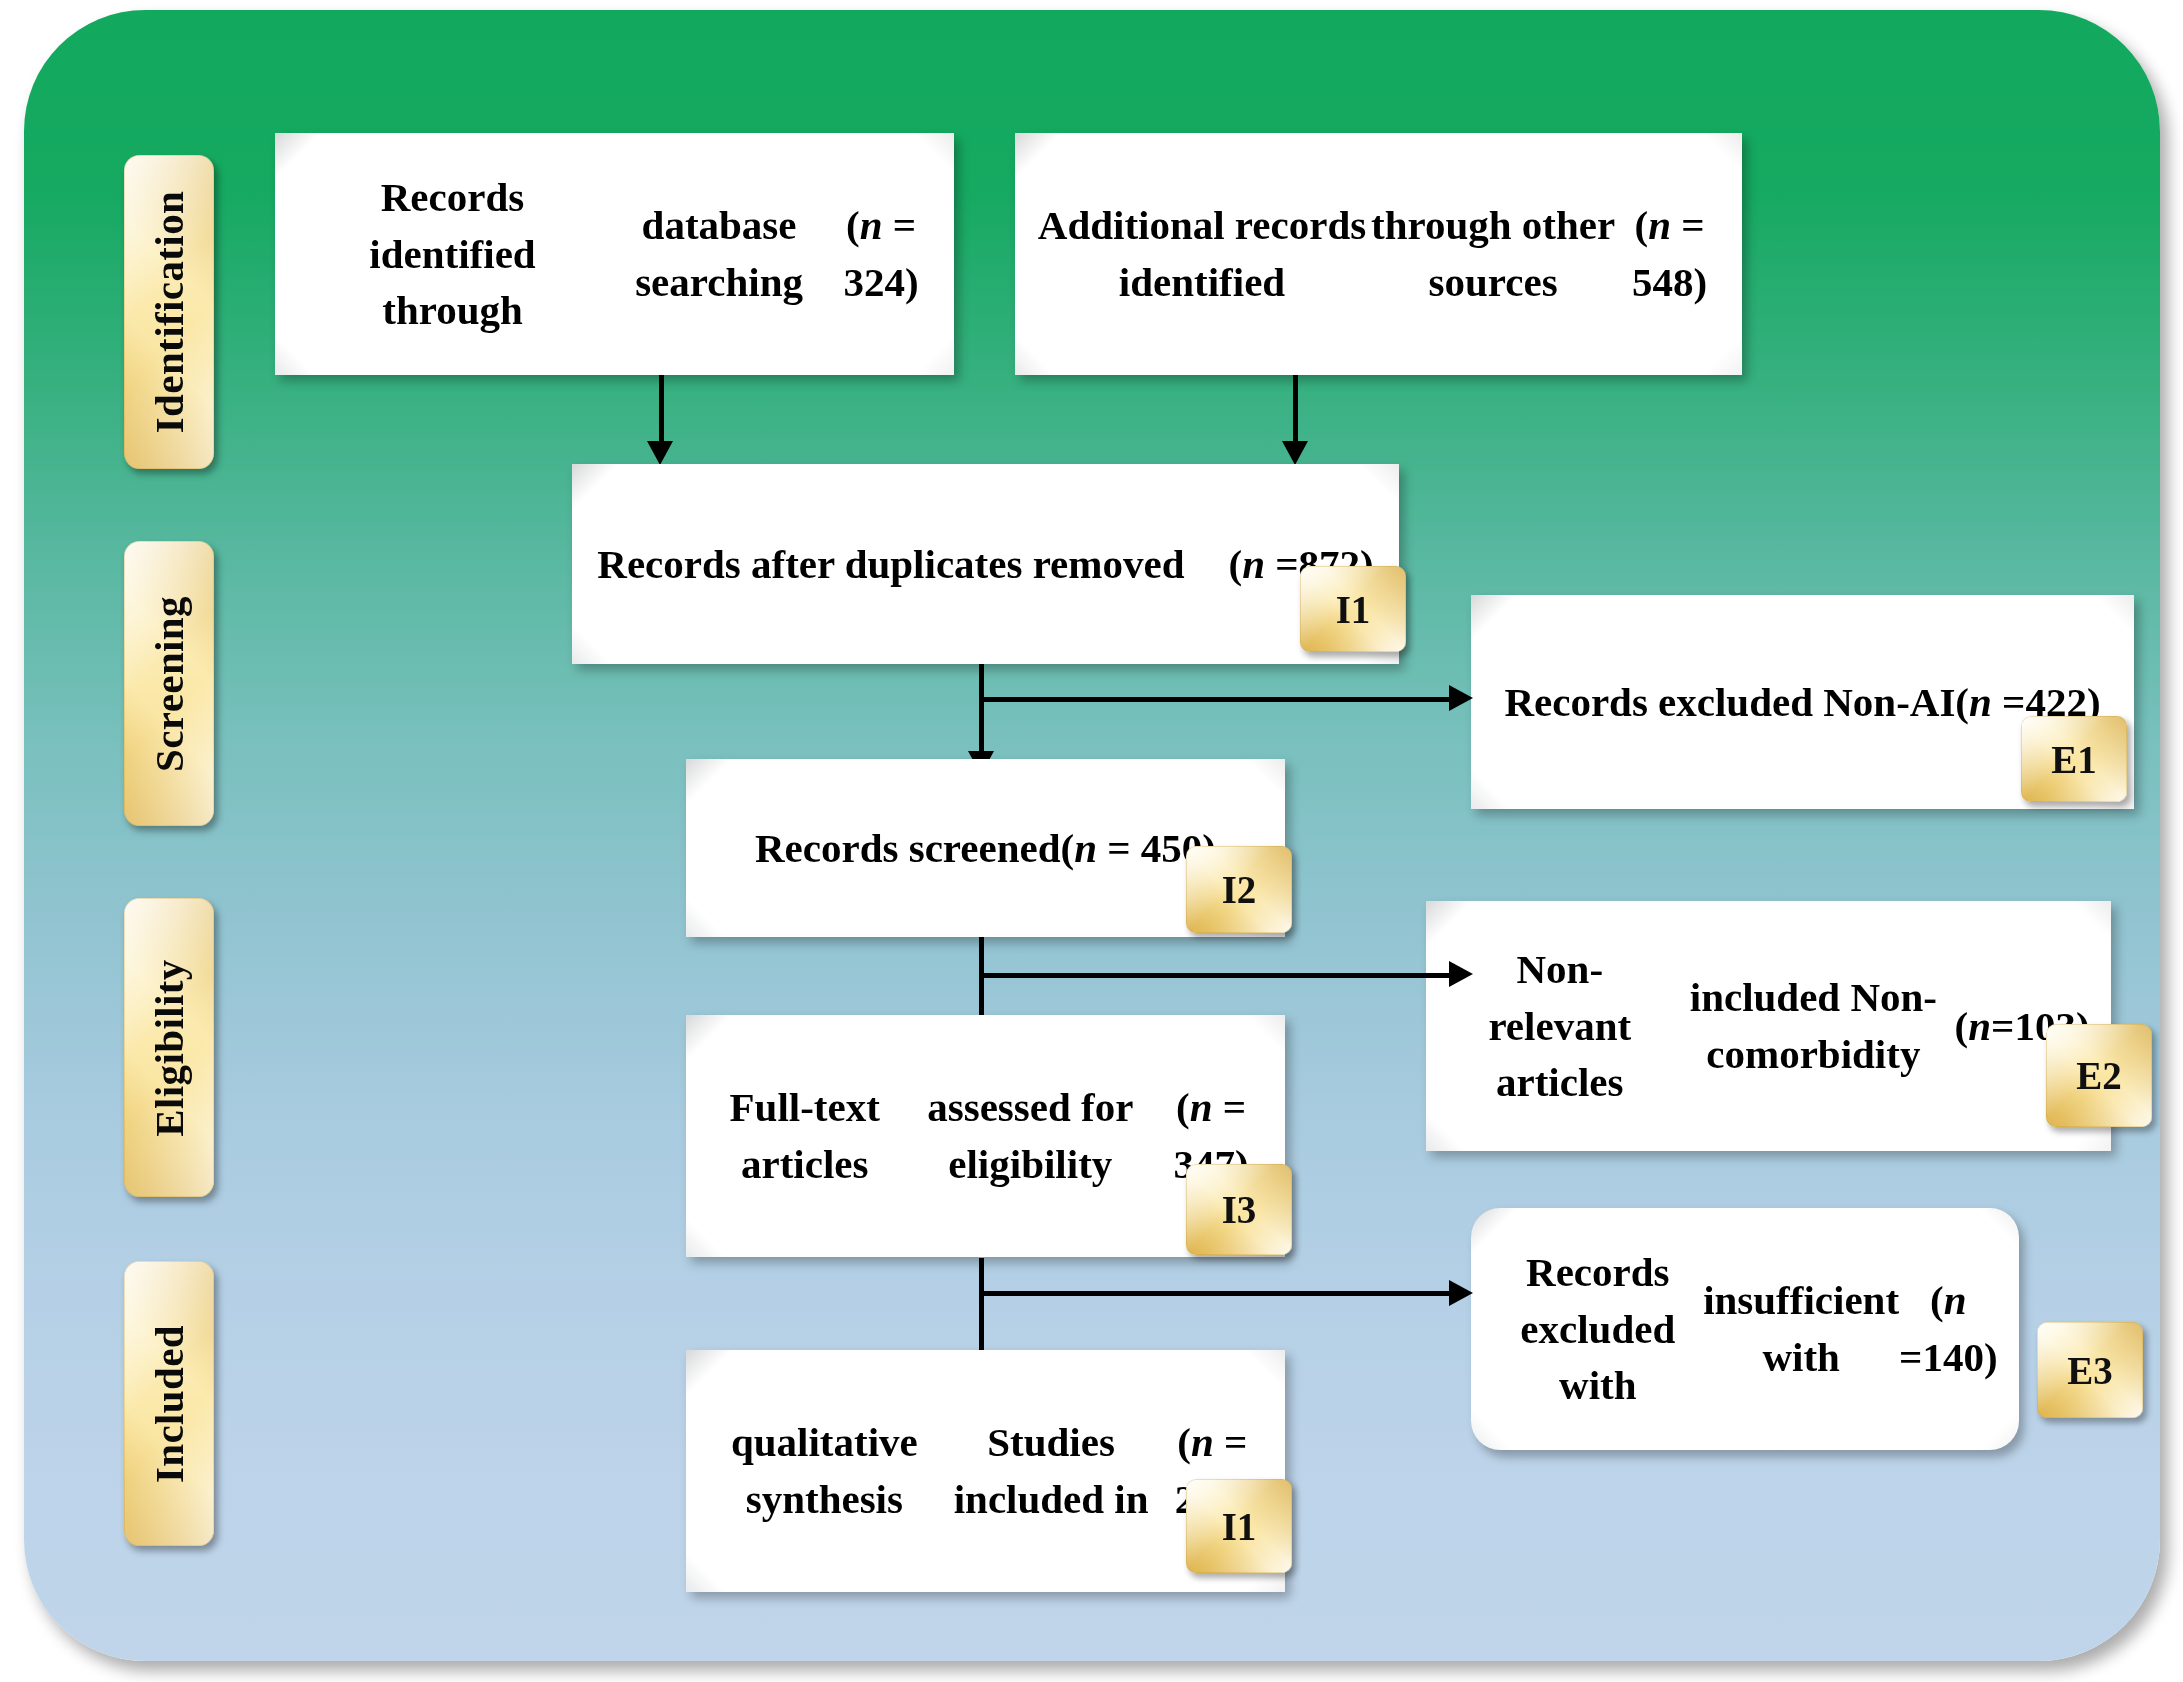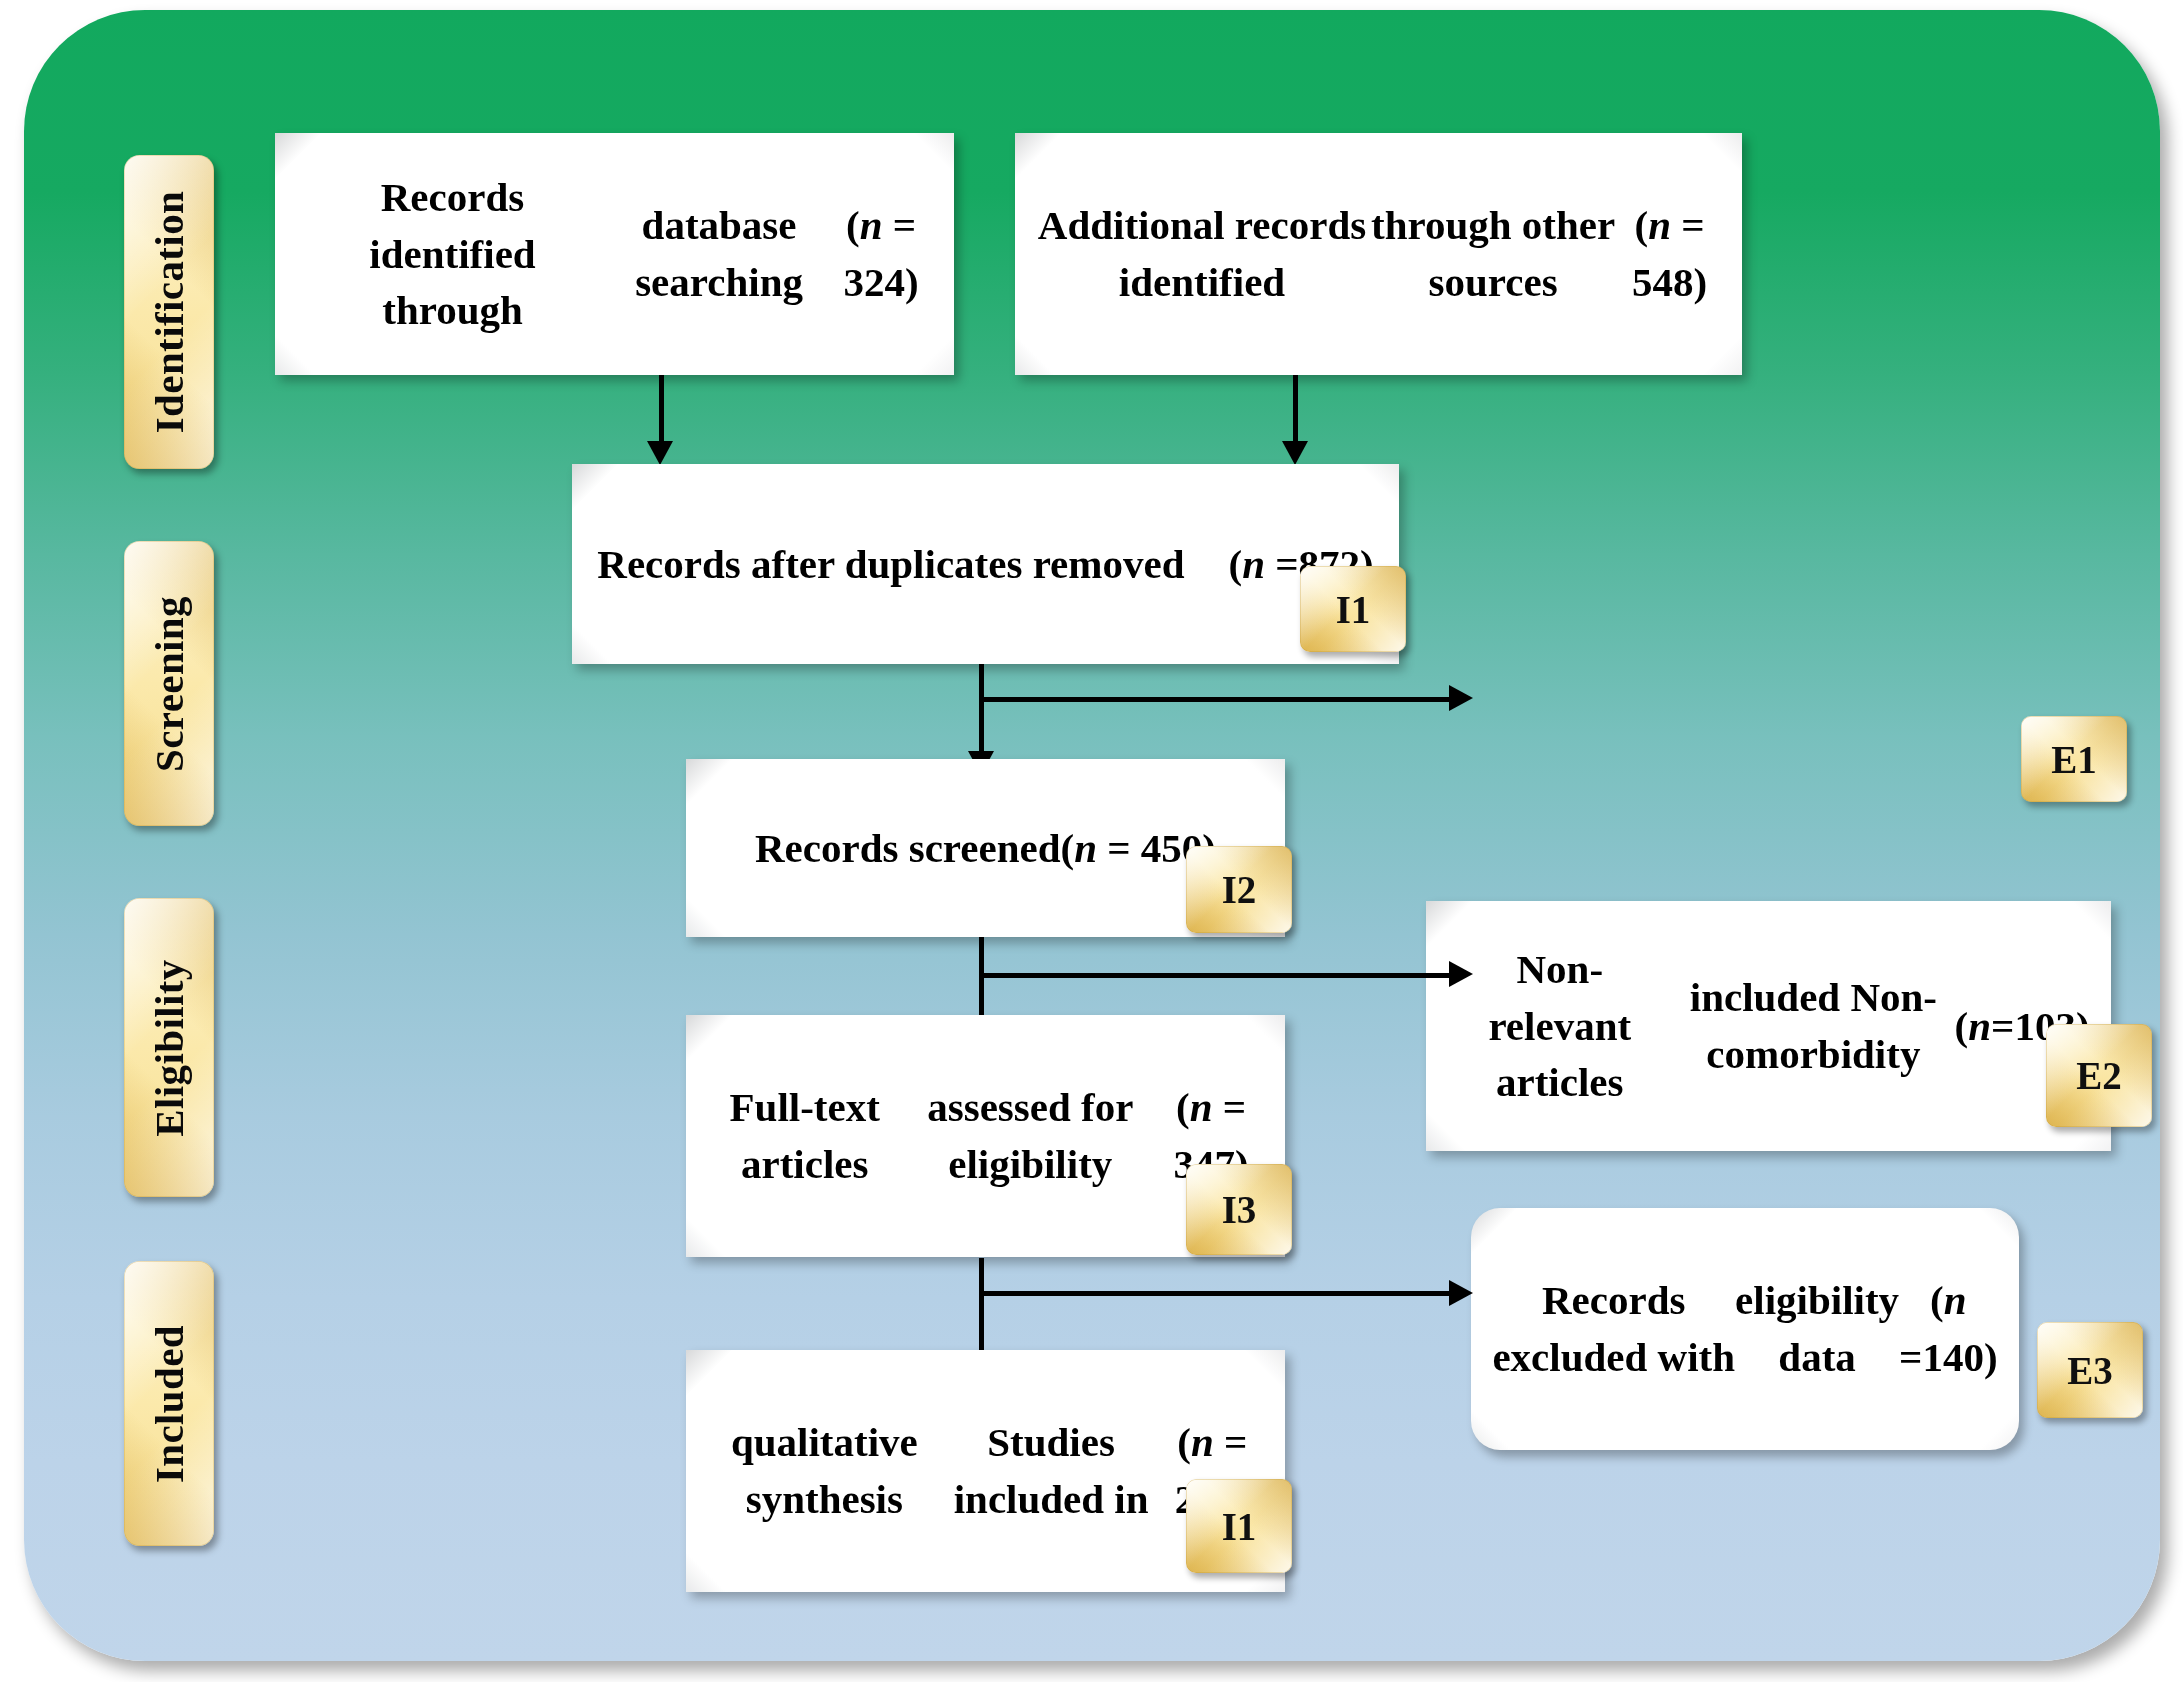--- a/index.html
+++ b/index.html
@@ -144,20 +144,24 @@
   <div class="arrow-down" style="left:1258px;top:431px;"></div>
 
   <div class="box" style="left:548px;top:454px;width:827px;height:200px;gap:44px;">
     <span class="ln">Records after duplicates removed</span>
     <span class="nval"><span>(</span><span class="ital">n</span><span> =872)</span></span>
   </div>
   <div class="badge" style="left:1268px;top:556px;width:106px;height:86px;">
     <span>I1</span>
   </div>
 
+  <div class="box" style="left:1447px;top:585px;width:663px;height:214px;">
+    <span class="ln">Records excluded Non-AI</span>
+    <span class="nval"><span>(</span><span class="ital">n</span><span> =422)</span></span>
+  </div>
   <div class="badge" style="left:1989px;top:706px;width:106px;height:86px;">
     <span>E1</span>
   </div>
 
   <div class="vline" style="left:955px;top:654px;height:93px;"></div>
   <div class="arrow-down" style="left:944px;top:741px;"></div>
   <div class="hline" style="left:955px;top:687px;width:471px;"></div>
   <div class="arrow-right" style="left:1425px;top:675px;"></div>
 
   <div class="box" style="left:662px;top:749px;width:599px;height:178px;">
@@ -186,21 +190,21 @@
     <span class="ln">Full-text articles</span>
     <span class="ln">assessed for eligibility</span>
     <span class="nval"><span>(</span><span class="ital">n</span><span> = 347)</span></span>
   </div>
   <div class="badge" style="left:1154px;top:1154px;width:106px;height:91px;">
     <span>I3</span>
   </div>
 
   <div class="box" style="left:1447px;top:1198px;width:548px;height:242px;border-radius:29px;">
     <span class="ln">Records excluded with</span>
-    <span class="ln">eligibility data</span>
+    <span class="ln">insufficient with</span>
     <span class="nval"><span>(</span><span class="ital">n</span><span> =140)</span></span>
   </div>
   <div class="badge" style="left:2005px;top:1312px;width:106px;height:96px;">
     <span>E3</span>
   </div>
 
   <div class="vline" style="left:955px;top:1248px;height:100px;"></div>
   <div class="arrow-down" style="left:944px;top:1340px;"></div>
   <div class="hline" style="left:955px;top:1281px;width:471px;"></div>
   <div class="arrow-right" style="left:1425px;top:1270px;"></div>

